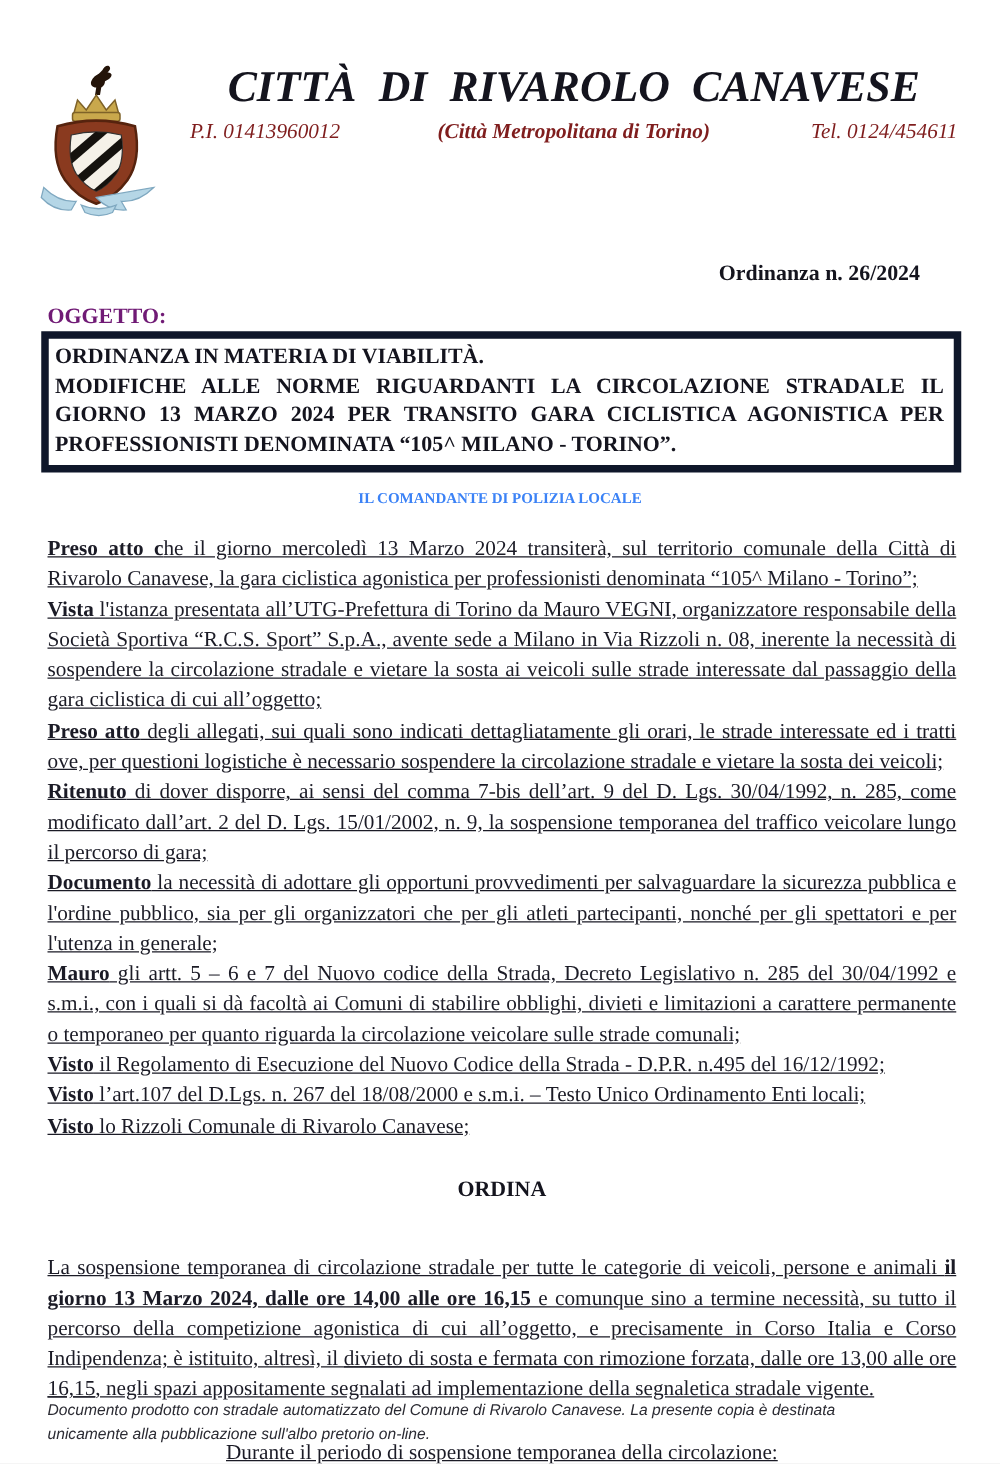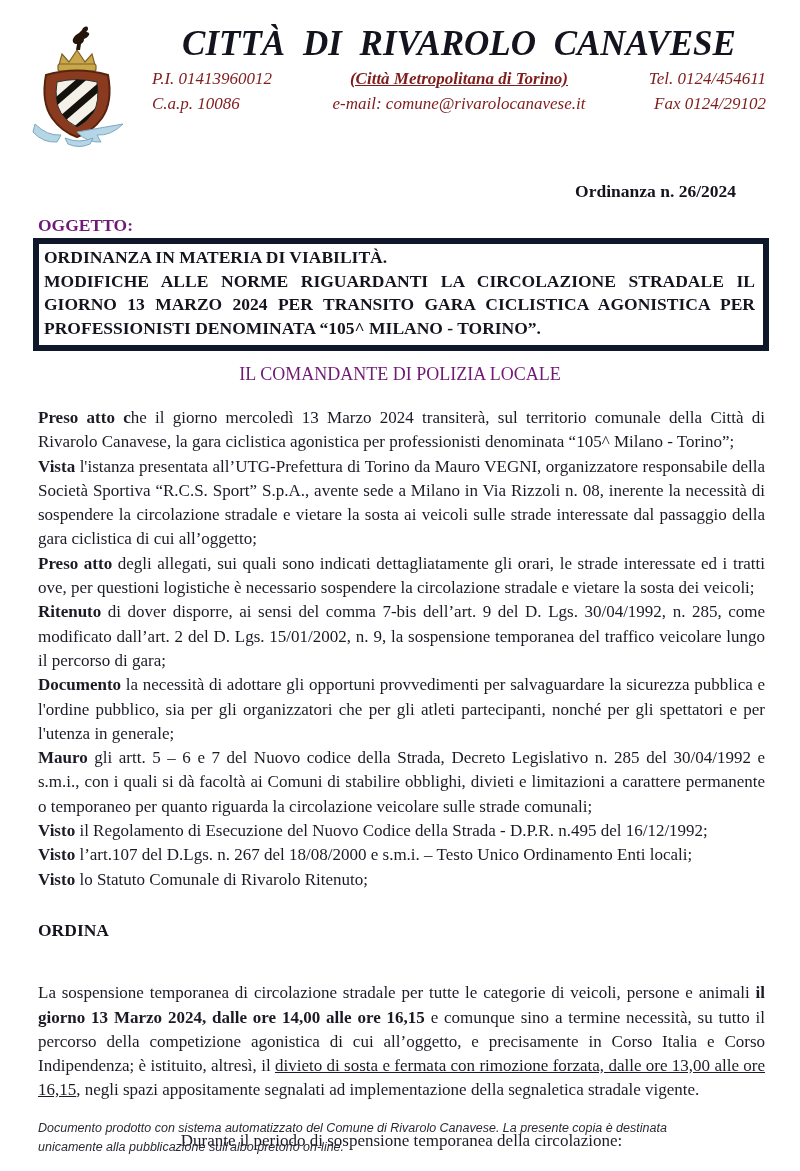--- a/index.html
+++ b/index.html
@@ -1,43 +1,43 @@
 <!DOCTYPE html>
 <html><head>
 <meta charset="utf-8">
 <style>
   html,body{margin:0;padding:0;background:#e8e8e8;}
   .page{
     width:800px;height:1171px;background:#ffffff;position:relative;
     font-family:"Liberation Serif",serif;color:#1b1b26;
-    box-sizing:border-box;padding-top:24px;overflow:hidden;
+    box-sizing:border-box;padding-top:50px;overflow:hidden;
     margin:0 auto;
   }
   .header{display:flex;align-items:flex-start;padding:0 34px 0 28px;}
   .logo{width:102px;flex:none;}
   .hr-right{flex:1;padding-left:22px;}
   .title{
     font-size:35px;font-weight:bold;font-style:italic;text-align:center;
     word-spacing:9px;color:#14141e;white-space:nowrap;
   }
   .inforow{display:flex;font-style:italic;font-size:17px;margin-top:5px;color:#7f1d1d;}
   .c1{width:26%;}
   .c2{width:48%;text-align:center;}
   .c3{width:26%;text-align:right;}
-  .metro{font-weight:bold;text-decoration:underline;}
+  .metro{font-weight:bold;}
   .ord-num{font-weight:bold;font-size:17.5px;text-align:right;padding-right:64px;margin-top:25px;color:#14141e;}
   .subject-label{font-weight:bold;font-size:17.5px;margin:13px 33px 0 38px;color:#701a75;}
   .subject-box{
     border:6px solid #0f172a;margin:2px 31px 0 33px;padding:2px 8px 5px 5px;
     font-weight:bold;font-size:17.5px;line-height:23.5px;text-align:justify;color:#14141e;
   }
-  .cmd-heading{text-align:center;font-weight:normal;font-size:18px;margin-top:13px;color:#701a75;}
+  .cmd-heading{text-align:center;font-weight:bold;font-size:12px;margin-top:13px;color:#3b82f6;}
   .bodytext{margin:21px 35px 0 38px;font-size:17px;line-height:24.3px;text-align:justify;}
-  .para{margin:0;}
-  .ordina{text-align:left;font-weight:bold;font-size:17.5px;margin-top:26px;color:#14141e;}
+  .para{margin:0;text-decoration:underline;}
+  .ordina{text-align:center;font-weight:bold;font-size:17.5px;margin-top:26px;color:#14141e;}
   .order-para{margin-top:39px;}
   .u{text-decoration:underline;}
   .during{margin-top:26px;text-align:center;}
   .footer{
     position:absolute;left:38px;right:95px;top:1119px;
     font-family:"Liberation Sans",sans-serif;font-style:italic;
     font-size:12.5px;line-height:1.5;color:#2b2b33;
   }
 </style>
 </head>
@@ -72,25 +72,20 @@
         </g>
       </svg>
     </div>
     <div class="hr-right">
       <div class="title">CITTÀ DI RIVAROLO CANAVESE</div>
       <div class="inforow">
         <div class="c1">P.I. 01413960012</div>
         <div class="c2 metro">(Città Metropolitana di Torino)</div>
         <div class="c3">Tel. 0124/454611</div>
       </div>
-      <div class="inforow">
-        <div class="c1">C.a.p. 10086</div>
-        <div class="c2">e-mail: comune@rivarolocanavese.it</div>
-        <div class="c3">Fax 0124/29102</div>
-      </div>
     </div>
   </div>
 
   <div class="ord-num">Ordinanza n. 26/2024</div>
 
   <div class="subject-label">OGGETTO:</div>
   <div class="subject-box">
     <div>ORDINANZA IN MATERIA DI VIABILITÀ.</div>
     <div>MODIFICHE ALLE NORME RIGUARDANTI LA CIRCOLAZIONE STRADALE IL GIORNO 13 MARZO 2024 PER TRANSITO GARA CICLISTICA AGONISTICA PER PROFESSIONISTI DENOMINATA “105^ MILANO - TORINO”.</div>
   </div>
@@ -100,26 +95,26 @@
   <div class="bodytext">
     <div>
         <p class="para"><b>Preso atto c</b><span>he il giorno mercoledì 13 Marzo 2024 transiterà, sul territorio comunale della Città di Rivarolo Canavese, la gara ciclistica agonistica per professionisti denominata “105^ Milano - Torino”;</span></p>
         <p class="para"><b>Vista</b><span> l'istanza presentata all’UTG-Prefettura di Torino da Mauro VEGNI, organizzatore responsabile della Società Sportiva “R.C.S. Sport” S.p.A., avente sede a Milano in Via Rizzoli n. 08, inerente la necessità di sospendere la circolazione stradale e vietare la sosta ai veicoli sulle strade interessate dal passaggio della gara ciclistica di cui all’oggetto;</span></p>
         <p class="para"><b>Preso atto</b><span> degli allegati, sui quali sono indicati dettagliatamente gli orari, le strade interessate ed i tratti ove, per questioni logistiche è necessario sospendere la circolazione stradale e vietare la sosta dei veicoli;</span></p>
         <p class="para"><b>Ritenuto</b><span> di dover disporre, ai sensi del comma 7-bis dell’art. 9 del D. Lgs. 30/04/1992, n. 285, come modificato dall’art. 2 del D. Lgs. 15/01/2002, n. 9, la sospensione temporanea del traffico veicolare lungo il percorso di gara;</span></p>
         <p class="para"><b>Documento</b><span> la necessità di adottare gli opportuni provvedimenti per salvaguardare la sicurezza pubblica e l'ordine pubblico, sia per gli organizzatori che per gli atleti partecipanti, nonché per gli spettatori e per l'utenza in generale;</span></p>
         <p class="para"><b>Mauro</b><span> gli artt. 5 – 6 e 7 del Nuovo codice della Strada, Decreto Legislativo n. 285 del 30/04/1992 e s.m.i., con i quali si dà facoltà ai Comuni di stabilire obblighi, divieti e limitazioni a carattere permanente o temporaneo per quanto riguarda la circolazione veicolare sulle strade comunali;</span></p>
         <p class="para"><b>Visto</b><span> il Regolamento di Esecuzione del Nuovo Codice della Strada - D.P.R. n.495 del 16/12/1992;</span></p>
         <p class="para"><b>Visto</b><span> l’art.107 del D.Lgs. n. 267 del 18/08/2000 e s.m.i. – Testo Unico Ordinamento Enti locali;</span></p>
-        <p class="para"><b>Visto</b><span> lo Statuto Comunale di Rivarolo Ritenuto;</span></p>
+        <p class="para"><b>Visto</b><span> lo Rizzoli Comunale di Rivarolo Canavese;</span></p>
       </div>
 
     <div class="ordina">ORDINA</div>
 
     <p class="para order-para"><span>La sospensione temporanea di circolazione stradale per tutte le categorie di veicoli, persone e animali </span><b>il giorno 13 Marzo 2024, dalle ore 14,00 alle ore 16,15</b><span> e comunque sino a termine necessità, su tutto il percorso della competizione agonistica di cui all’oggetto, e precisamente in Corso Italia e Corso Indipendenza; è istituito, altresì, il </span><span class="u">divieto di sosta e fermata con rimozione forzata, dalle ore 13,00 alle ore 16,15</span><span>, negli spazi appositamente segnalati ad implementazione della segnaletica stradale vigente.</span></p>
 
     <p class="para during">Durante il periodo di sospensione temporanea della circolazione:</p>
 
   </div>
 
-  <div class="footer">Documento prodotto con sistema automatizzato del Comune di Rivarolo Canavese.  La presente copia è destinata unicamente alla pubblicazione sull'albo pretorio on-line.</div>
+  <div class="footer">Documento prodotto con stradale automatizzato del Comune di Rivarolo Canavese.  La presente copia è destinata unicamente alla pubblicazione sull'albo pretorio on-line.</div>
 
 </div>
 
 </body></html>

